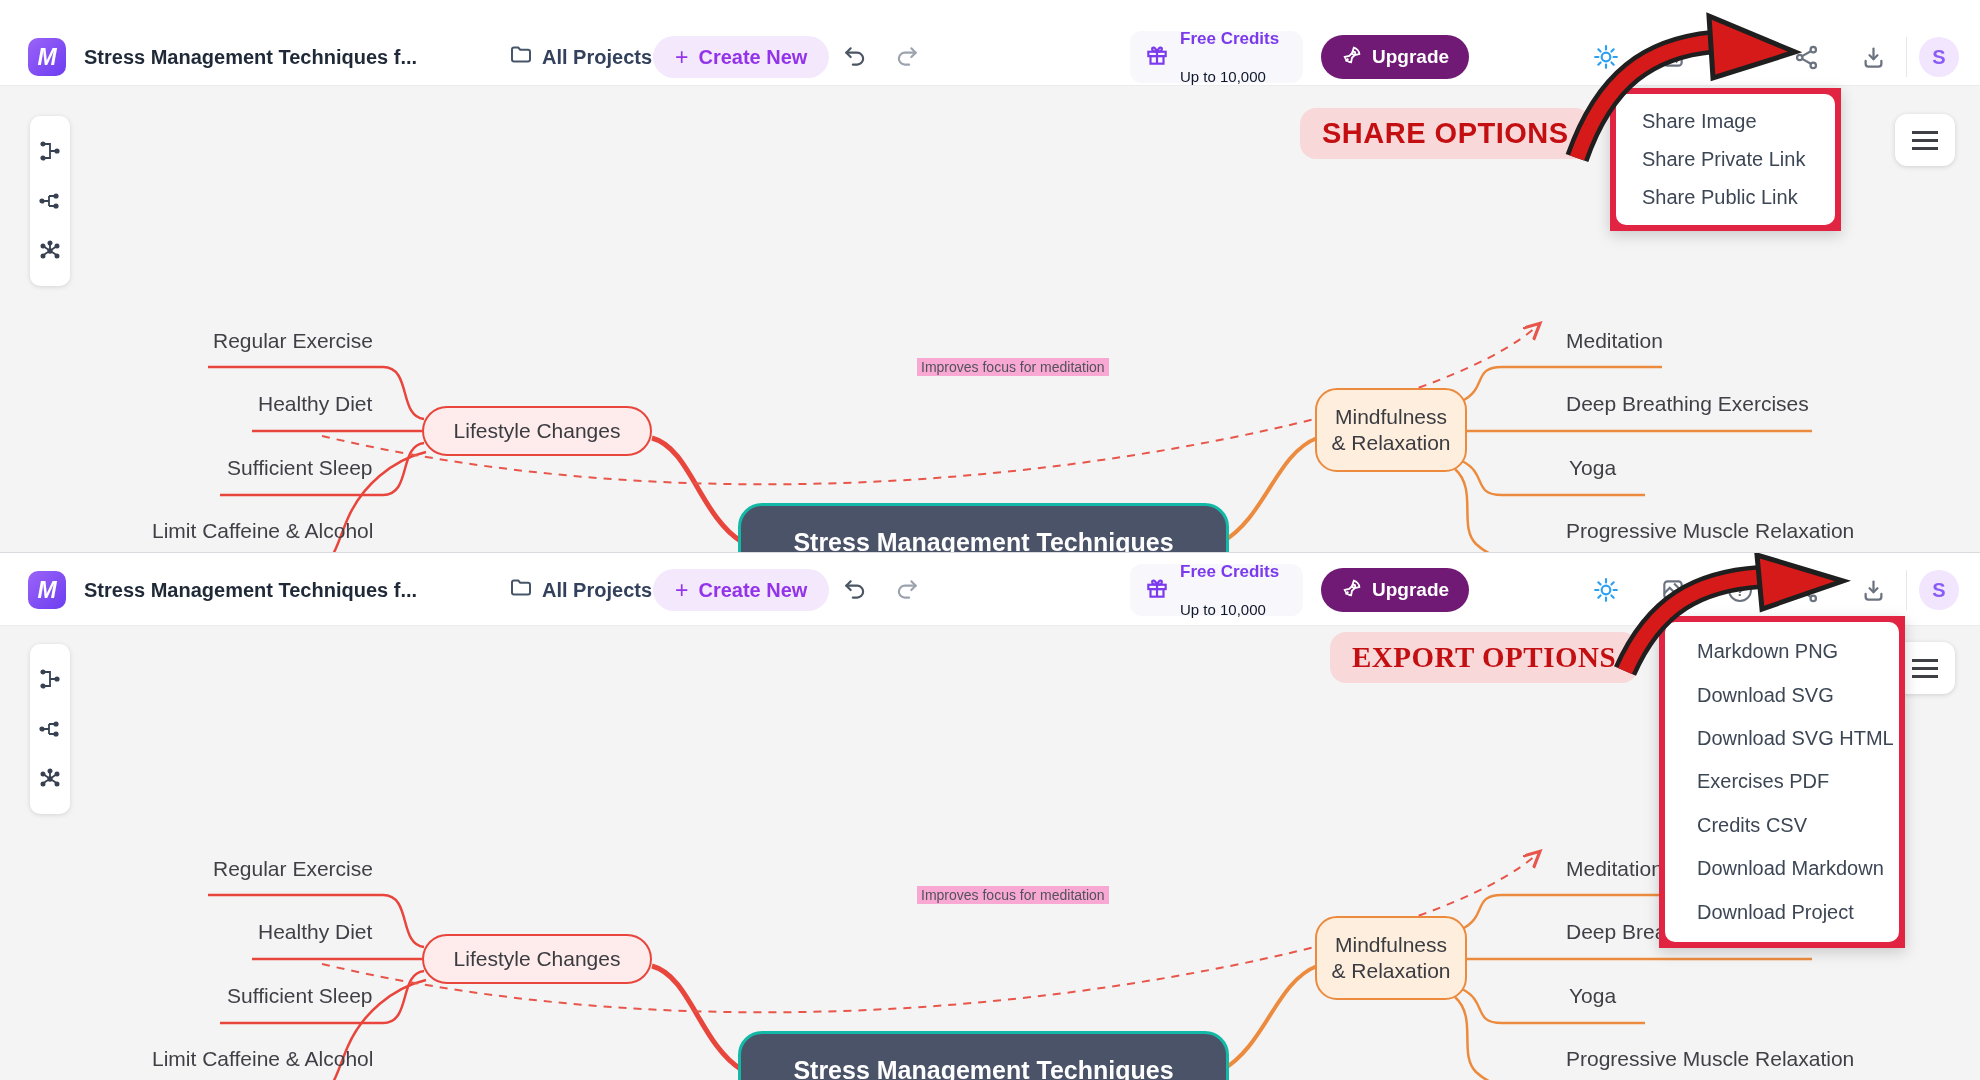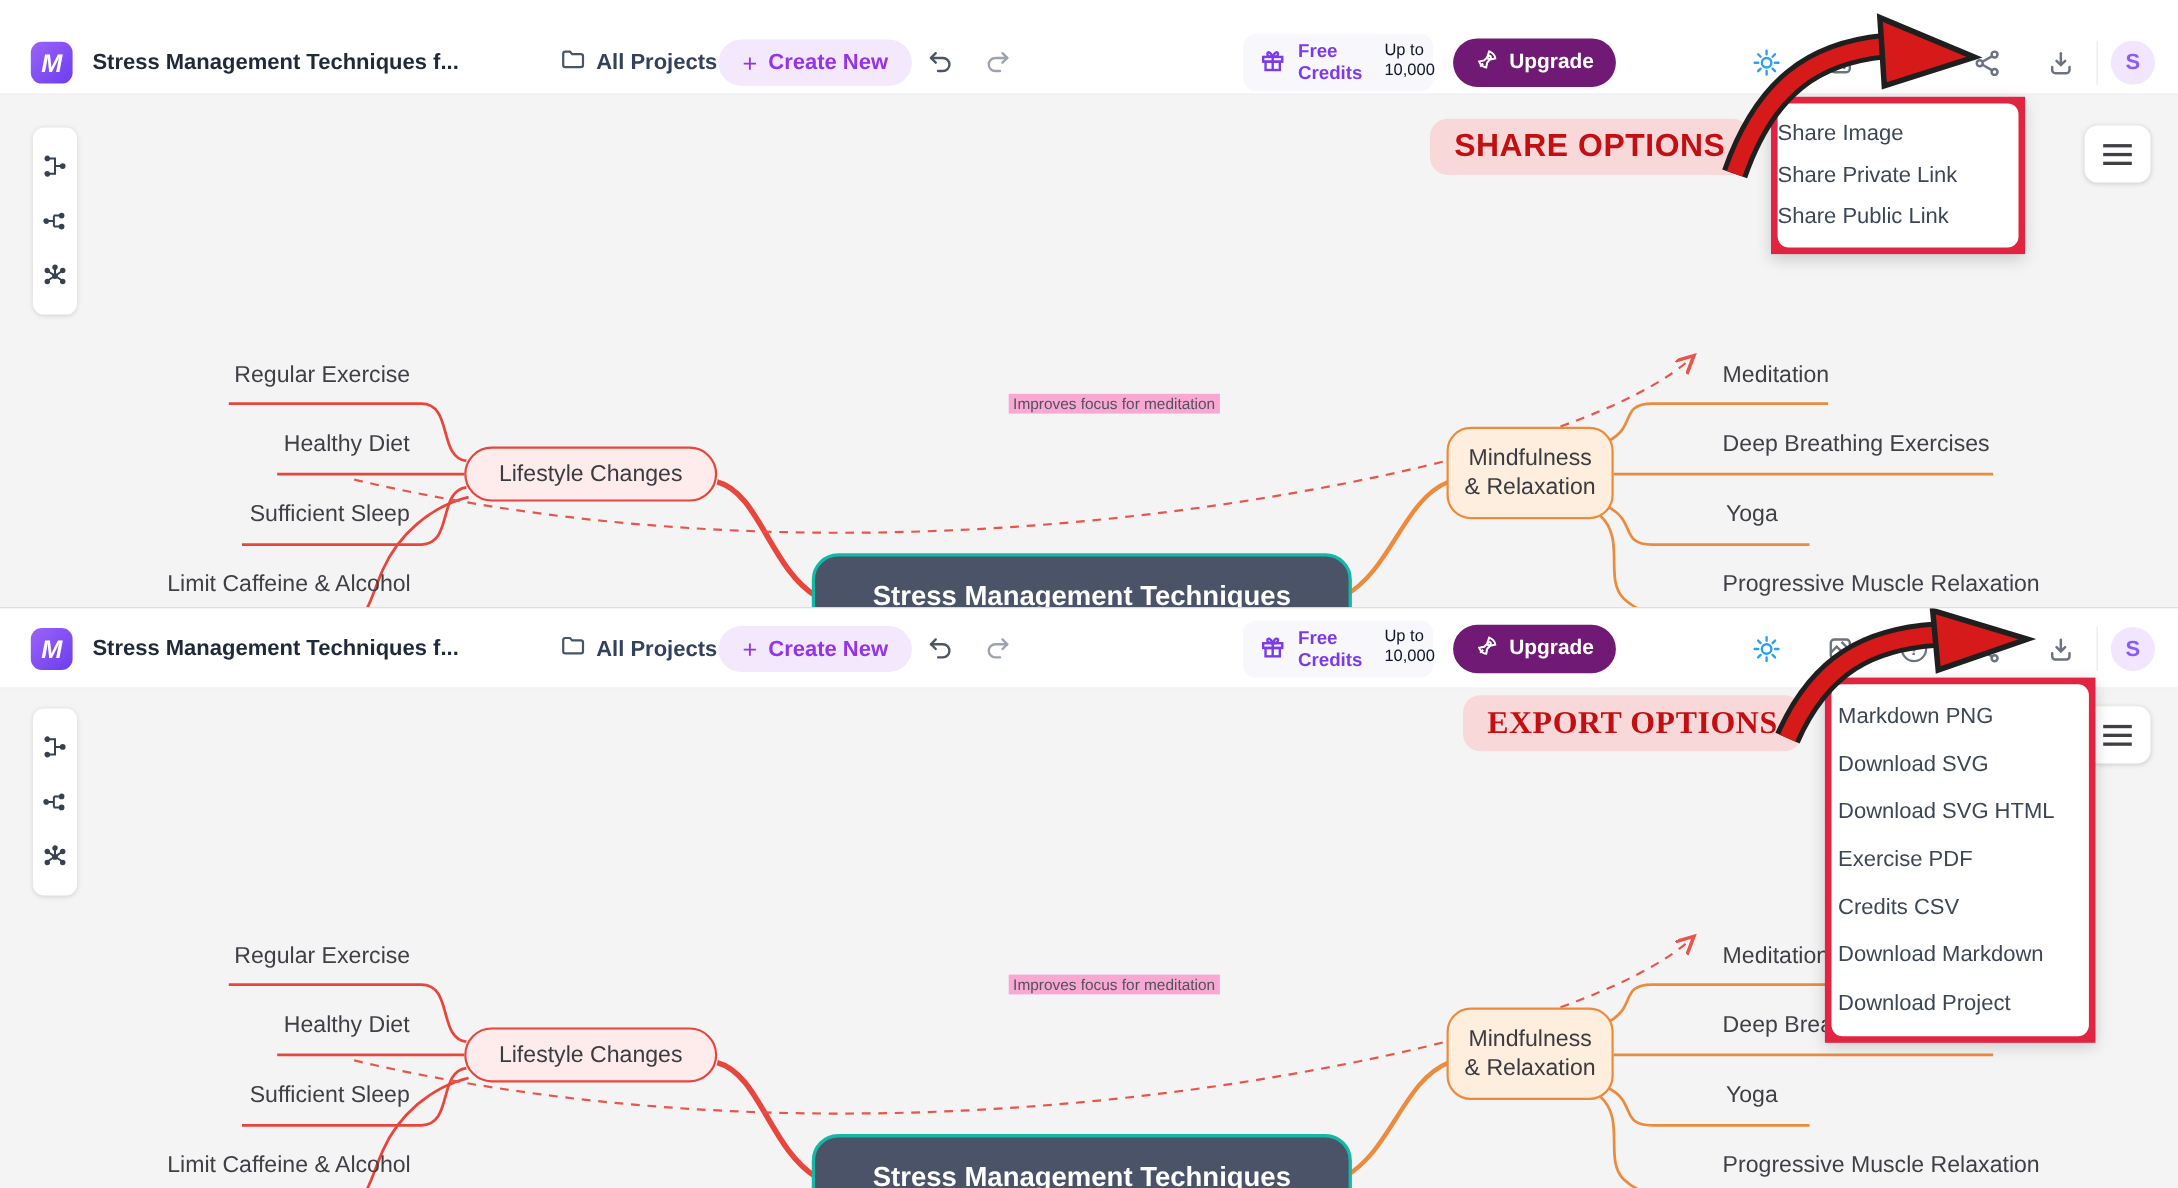--- a/index.html
+++ b/index.html
@@ -23,21 +23,21 @@
   .all-projects { left:509px; display:flex; align-items:center; gap:9px;
                   font-size:20px; font-weight:600; color:#33415c; cursor:pointer; }
   .create-new { left:653px; height:42px; padding:0 22px; border-radius:21px;
                 background:#f3e8fc; color:#9333ea; font-size:20px; font-weight:600;
                 display:flex; align-items:center; gap:10px; cursor:pointer; white-space:nowrap; }
   .create-new .plus { font-size:23px; font-weight:400; }
   .icon-btn { width:30px; height:30px; display:flex; align-items:center; justify-content:center; cursor:pointer; }
   .undo { left:840px; } .redo { left:892px; }
   .credits { left:1130px; width:173px; height:52px; border-radius:12px; background:#f7f7fc;
              display:flex; align-items:center; gap:10px; padding-left:14px; cursor:pointer; }
-  .credits-txt { display:flex; line-height:1.15;gap:20px; }
+  .credits-txt { display:flex; flex-direction:column; line-height:1.15;gap:20px; }
   .credits-title { font-size:17px; font-weight:700; color:#7c3aed; }
   .credits-sub { font-size:15px; color:#0f172a; }
   .upgrade { left:1321px; height:44px; padding:0 20px; border-radius:22px; background:#701a75;
              color:#fff; font-size:19px; font-weight:700; display:flex; align-items:center;
              gap:9px; cursor:pointer; white-space:nowrap; }
   .hicon { width:28px; height:28px; display:flex; align-items:center; justify-content:center; cursor:pointer; }
   .i-sun { left:1592px; } .i-img { left:1659px; } .i-help { left:1726px; }
   .i-share { left:1792px; } .i-down { left:1859px; }
   .vdiv { left:1906px; width:1px; height:40px; background:#e5e7eb; }
   .avatar { left:1919px; width:40px; height:40px; border-radius:50%; background:#f1e6fd;
@@ -85,21 +85,21 @@
   
   .annot-label { position:absolute; background:#f8d8d9; color:#c40f12; font-weight:800;
                  font-size:29px; letter-spacing:.5px; padding:9px 22px; border-radius:16px;
                  z-index:25; white-space:nowrap; }
   .annot-arrow { position:absolute; z-index:30; pointer-events:none; }
   .annot-box { position:absolute; background:#e02441; padding:6px; z-index:20;
                box-shadow:0 4px 14px rgba(0,0,0,.18); }
   .menu { background:#fff; border-radius:10px; width:100%; height:100%;
           display:flex; flex-direction:column; justify-content:space-around;
           padding:8px 0 8px 0; }
-  .menu-item { font-size:20px; color:#3c4654; cursor:pointer; white-space:nowrap; }
+  .menu-item { font-size:20px; color:#3c4654; padding-left:26px; cursor:pointer; white-space:nowrap; }
 </style>
 </head>
 <body>
 
 <div class="panel" id="panel1">
   <div class="topbar">
     <div class="logo">
         <span>M</span>
       </div>
     <div class="doc-title">Stress Management Techniques f...</div>
@@ -451,19 +451,19 @@
     <path d="M 25 118 C 55 50, 100 28, 160 24" stroke="#1f1f1f" stroke-width="24" fill="none"></path>
     <path d="M 25 118 C 55 50, 100 28, 160 24" stroke="#d61a1a" stroke-width="15" fill="none"></path>
     <polygon points="157,2 243,28 162,56" fill="#d61a1a" stroke="#1f1f1f" stroke-width="5"></polygon>
   </svg>
   <div class="annot-label" style="left:1330px; top:79px;font-family:Liberation Serif, serif;">EXPORT OPTIONS</div>
   <div class="annot-box" style="left:1659px; top:63px; width:246px; height:332px;">
     <div class="menu" style="padding-left:6px;">
       <div class="menu-item">Markdown PNG</div>
       <div class="menu-item">Download SVG</div>
       <div class="menu-item">Download SVG HTML</div>
-      <div class="menu-item">Exercise PDF</div>
+      <div class="menu-item">Exercises PDF</div>
       <div class="menu-item">Credits CSV</div>
       <div class="menu-item">Download Markdown</div>
       <div class="menu-item">Download Project</div>
     </div>
   </div>
 </div>
 
 </body></html>

